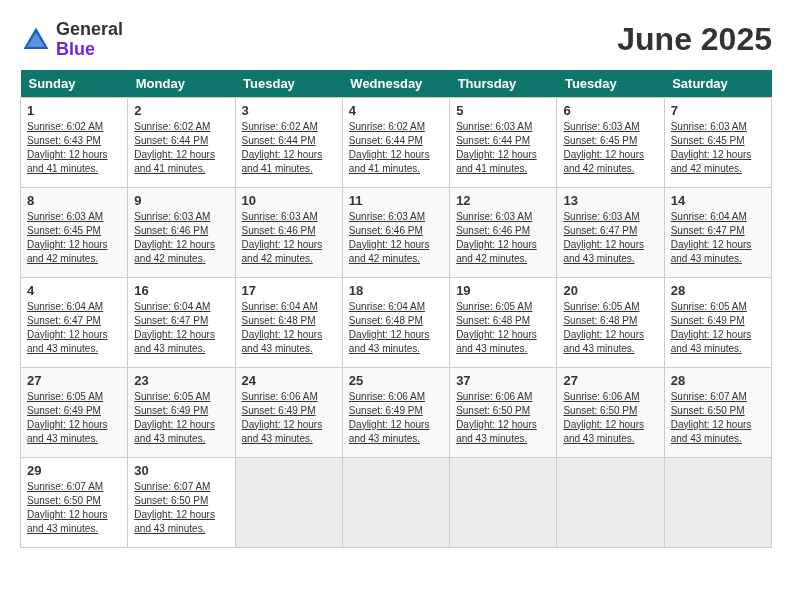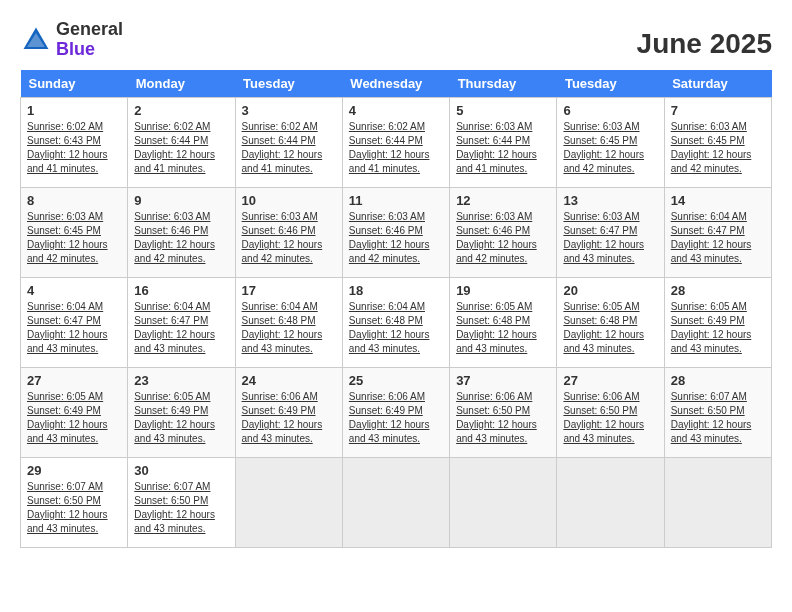--- a/index.html
+++ b/index.html
@@ -6,21 +6,21 @@
     body {
       font-family: Arial, sans-serif;
       background: #fff;
       width: 792px;
       min-height: 612px;
       padding: 20px;
     }
     .header {
       display: flex;
       justify-content: space-between;
-      align-items: flex-end;
+      align-items: center;
       margin-bottom: 10px;
     }
     .logo {
       display: flex;
       align-items: center;
       gap: 4px;
     }
     .logo-text {
       font-size: 18px;
       font-weight: bold;
@@ -29,35 +29,35 @@
     .logo-general { color: #333; }
     .logo-blue { color: #6d28d9; }
     .logo-icon {
       width: 32px;
       height: 32px;
     }
     .title-block {
       text-align: right;
     }
     .month-year {
-      font-size: 28px;
+      font-size: 32px;
       font-weight: bold;
       color: #333;
     }
     .location {
       font-size: 14px;
       color: #555;
     }
     table {
       width: 100%;
       border-collapse: collapse;
       table-layout: fixed;
     }
     th {
-      background-color: #3b82f6;
+      background-color: #0f766e;
       color: #fff;
       text-align: left;
       padding: 6px 8px;
       font-size: 13px;
       font-weight: bold;
     }
     td {
       vertical-align: top;
       border: 1px solid #ccc;
       padding: 5px 6px;

